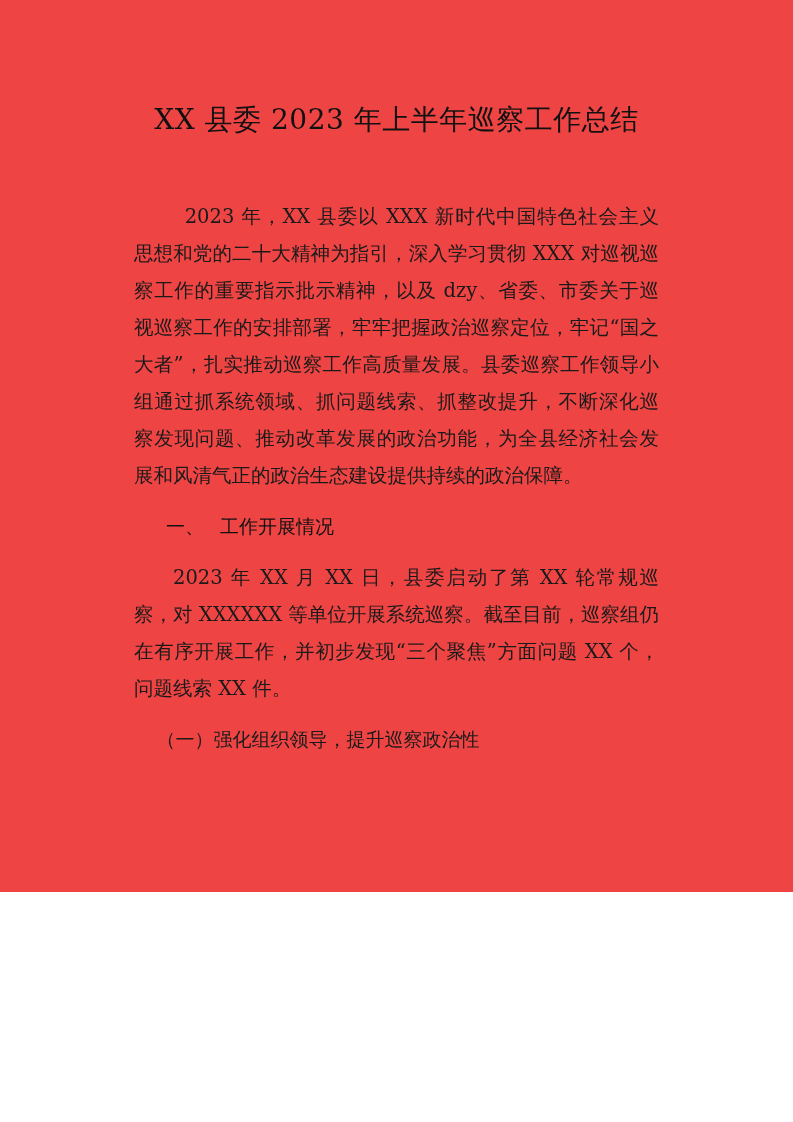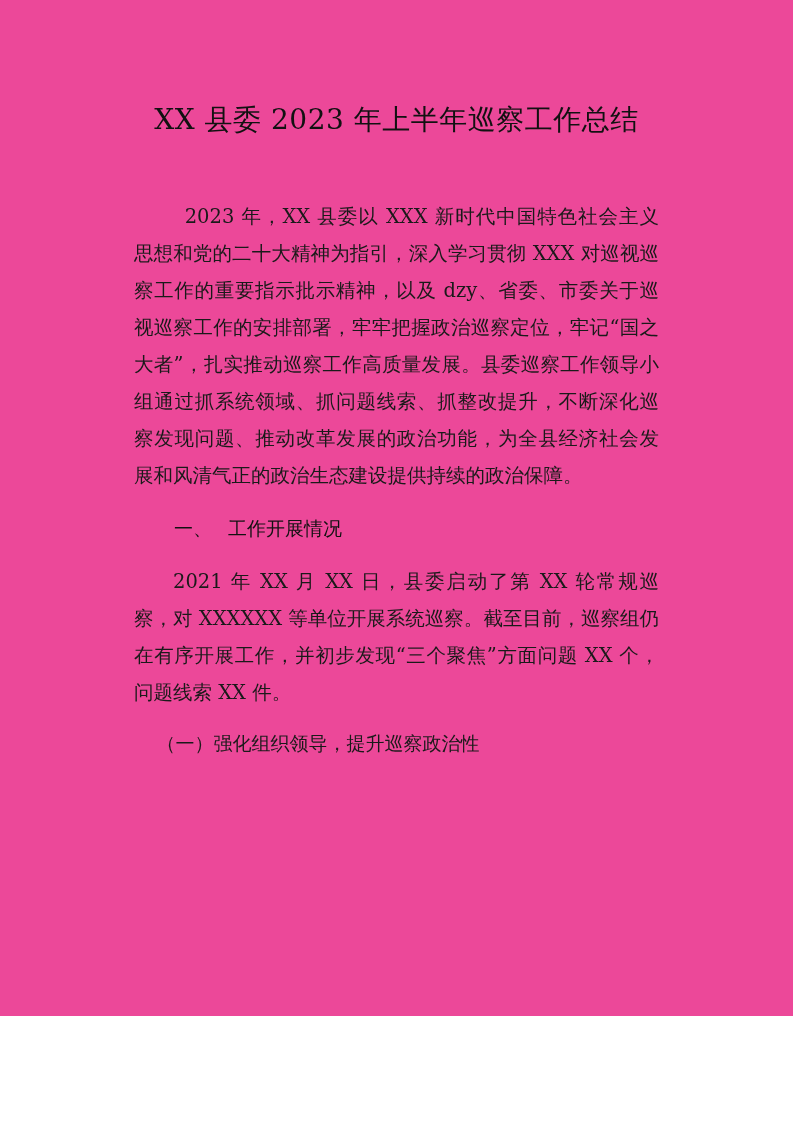--- a/index.html
+++ b/index.html
@@ -1,32 +1,32 @@
 <!DOCTYPE html>
 <html><head>
   <meta charset="utf-8">
   <style>
     html, body { margin: 0; padding: 0; background: #ffffff; }
     body { width: 793px; height: 1122px; position: relative; overflow: hidden; color: #111; }
-    .page { position: absolute; left: 0; top: 0; width: 793px; height: 1016px; background: #ec4899; }
+    .page { position: absolute; left: 0; top: 0; width: 793px; height: 892px; background: #ef4444; }
     .title {
       position: absolute; left: 0; top: 98px; width: 793px; text-align: center;
       font-family: "DejaVu Serif", "Liberation Serif", serif;
       font-size: 28px; line-height: 44px; letter-spacing: 0.5px; color: #111;
     }
     .body {
       position: absolute; left: 120px; top: 184px; width: 553px;
       font-family: "DejaVu Serif", "Liberation Serif", serif;
       font-size: 19.5px; line-height: 37px; color: #1a1a1a;
       text-align: justify; text-justify: inter-character;
     }
     .p { margin: 14px; text-indent: 2em; }
     .p.first { text-indent: 2.6em; }
     .h1 {
-      margin: 16px; padding-left: 2em;
+      margin: 8px; padding-left: 2em;
       font-family: "DejaVu Sans", "Liberation Sans", sans-serif;
       font-size: 19px; line-height: 37px; color: #111;
     }
     .h1.gap-top { margin-top: 3px; }
     .h1 .num { display: inline-block; }
     .h1 .sp { display: inline-block; width: 16px; }
     .h2 {
       margin: 6px; padding-left: 1.6em;
       font-size: 19px; line-height: 37px; color: #1a1a1a;
     }
@@ -35,19 +35,19 @@
 <body>
 
 <div class="page">
   <div class="title">XX 县委 2023 年上半年巡察工作总结</div>
 
   <div class="body">
     <p class="p first">2023 年，XX 县委以 XXX 新时代中国特色社会主义思想和党的二十大精神为指引，深入学习贯彻 XXX 对巡视巡察工作的重要指示批示精神，以及 dzy、省委、市委关于巡视巡察工作的安排部署，牢牢把握政治巡察定位，牢记“国之大者”，扎实推动巡察工作高质量发展。县委巡察工作领导小组通过抓系统领域、抓问题线索、抓整改提升，不断深化巡察发现问题、推动改革发展的政治功能，为全县经济社会发展和风清气正的政治生态建设提供持续的政治保障。</p>
 
     <p class="h1"><span class="num">一、</span><span class="sp"></span><span>工作开展情况</span></p>
 
-    <p class="p">2021 年 XX 月 XX 日，县委启动了第 XX 轮常规巡察，对 XXXXXX 等单位开展系统巡察。截至目前，巡察组仍在有序开展工作，并初步发现“三个聚焦”方面问题 XX 个，问题线索 XX 件。</p>
+    <p class="p">2023 年 XX 月 XX 日，县委启动了第 XX 轮常规巡察，对 XXXXXX 等单位开展系统巡察。截至目前，巡察组仍在有序开展工作，并初步发现“三个聚焦”方面问题 XX 个，问题线索 XX 件。</p>
 
 
     <p class="h2">（一）强化组织领导，提升巡察政治性</p>
 
   </div>
 </div>
 
 </body></html>

